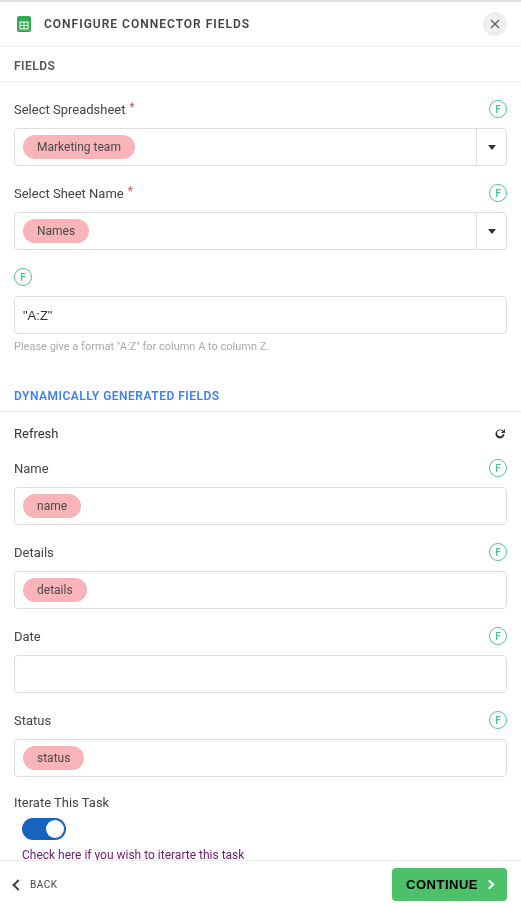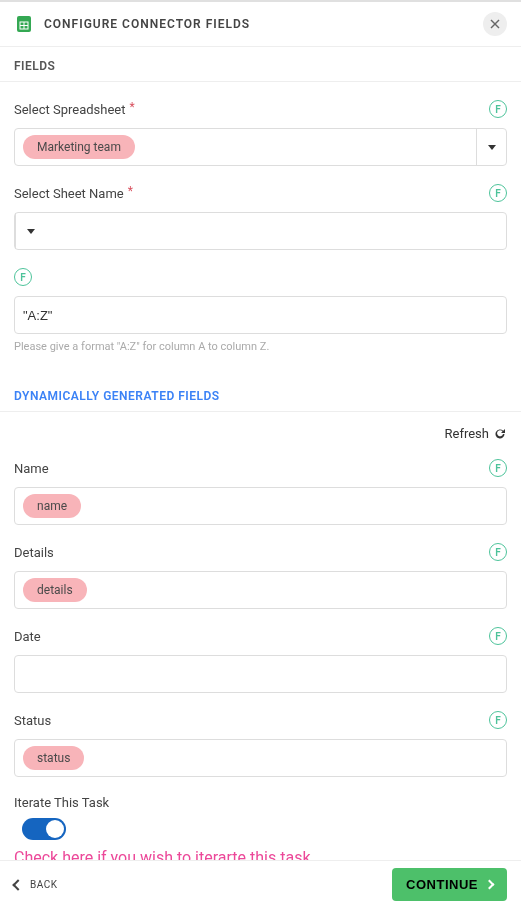--- a/index.html
+++ b/index.html
@@ -158,21 +158,21 @@
     padding: 18px 14px 8px 14px;
     font-size: 12px;
     font-weight: 600;
     letter-spacing: 0.5px;
     color: #3b82f6;
     border-bottom: 1px solid #eee;
     margin: 18px -14px 0 -14px;
   }
   .refresh-row {
     display: flex;
-    justify-content: flex-end;
+    justify-content: space-between;
     align-items: center;
     margin-top: 14px;
     cursor: pointer;
     gap: 4px;
   }
   .refresh-text {
     font-size: 13px;
     color: #333;
   }
   .toggle {
@@ -188,23 +188,24 @@
   .toggle-knob {
     position: absolute;
     right: 2px;
     top: 2px;
     width: 18px;
     height: 18px;
     background: #fff;
     border-radius: 50%;
   }
   .iterate-hint {
-    font-size: 16px;
-    color: #ec4899;
+    font-size: 12px;
+    color: #701a75;
     margin-top: 8px;
+    margin-left: 8px;
   }
   .footer {
     position: absolute;
     bottom: 0;
     left: 0;
     right: 0;
     height: 48px;
     border-top: 1px solid #eee;
     display: flex;
     align-items: center;
@@ -295,20 +296,23 @@
   </div>
 
   <div class="field-block">
     <div class="field-row">
       <span class="field-label">
         <span>Select Sheet Name</span><span class="required">*</span>
       </span>
       <span class="f-badge">F</span>
     </div>
     <div class="input-wrap dropdown">
+      <div class="input-main">
+        <span class="chip">Names</span>
+      </div>
       <div class="caret-btn">
         <span class="caret-down"></span>
       </div>
     </div>
   </div>
 
   <div class="field-block">
     <div class="field-row">
       <span class="f-badge">F</span>
     </div>

